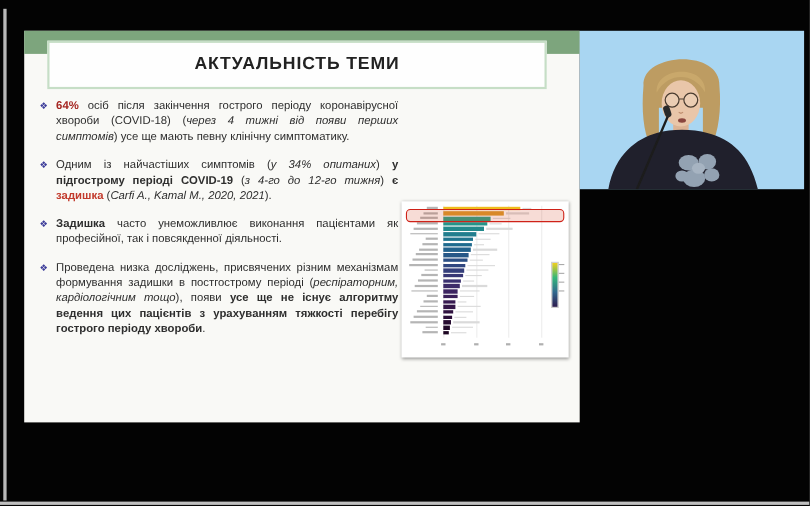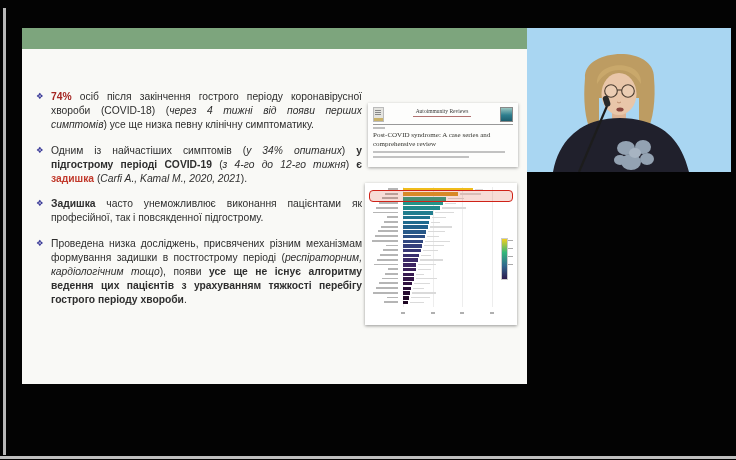--- a/index.html
+++ b/index.html
@@ -66,43 +66,31 @@
 </head>
 <body>
 
 <div class="stage">
 
   <div class="left-strip"></div>
   <div class="bottom-strip"></div>
 
   <div class="slide">
     <div class="green-band"></div>
+    <div class="title-box">
+      <div class="slide-title">АКТУАЛЬНІСТЬ ТЕМИ</div>
+    </div>
 
     <ul class="bullets">
-        <li><span class="marker">❖</span><span class="r-rb">74% </span><span>осіб після закінчення гострого періоду коронавірусної хвороби (COVID-18) (</span><span class="r-i">через 4 тижні від появи перших симптомів</span><span>) усе ще низка певну клінічну симптоматику.</span></li>
+        <li><span class="marker">❖</span><span class="r-rb">64% </span><span>осіб після закінчення гострого періоду коронавірусної хвороби (COVID-18) (</span><span class="r-i">через 4 тижні від появи перших симптомів</span><span>) усе ще мають певну клінічну симптоматику.</span></li>
         <li><span class="marker">❖</span><span>Одним із найчастіших симптомів (</span><span class="r-i">у 34% опитаних</span><span>) </span><span class="r-b">у підгострому періоді COVID-19</span><span> (</span><span class="r-i">з 4-го до 12-го тижня</span><span>) </span><span class="r-b">є </span><span class="r-red">задишка</span><span> (</span><span class="r-i">Carfi A., Kamal M., 2020, 2021</span><span>).</span></li>
-        <li><span class="marker">❖</span><span class="r-b">Задишка</span><span> часто унеможливлює виконання пацієнтами як професійної, так і повсякденної підгострому.</span></li>
+        <li><span class="marker">❖</span><span class="r-b">Задишка</span><span> часто унеможливлює виконання пацієнтами як професійної, так і повсякденної діяльності.</span></li>
         <li><span class="marker">❖</span><span>Проведена низка досліджень, присвячених різним механізмам формування задишки в постгострому періоді (</span><span class="r-i">респіраторним, кардіологічним тощо</span><span>), появи </span><span class="r-b">усе ще не існує алгоритму ведення цих пацієнтів з урахуванням тяжкості перебігу гострого періоду хвороби</span><span>.</span></li>
       </ul>
 
-    <div class="paper-card">
-      <div class="paper-head">
-        <div class="jlogo"></div>
-        <div class="jmid">
-          <div class="jname">Autoimmunity Reviews</div>
-          <div class="jhome"></div>
-        </div>
-        <div class="jcover"></div>
-      </div>
-      <div class="paper-divider"></div>
-      <div class="review-tag"></div>
-      <div class="paper-title">Post-COVID syndrome: A case series and comprehensive review</div>
-      <div class="author-line a1"></div>
-      <div class="author-line a2"></div>
-    </div>
 
     <div class="chart-card">
       <div class="chart-plot">
         <div class="gridline" style="left:38px"></div>
         <div class="gridline" style="left:68px"></div>
         <div class="gridline" style="left:97px"></div>
         <div class="gridline" style="left:127px"></div>
       <div class="chart-row" style="top: 0px;">
             <div class="chart-label-ph" style="width: 10px;"></div>
             <div class="chart-bar" style="width: 70px; background: rgb(240, 188, 28);"></div>

